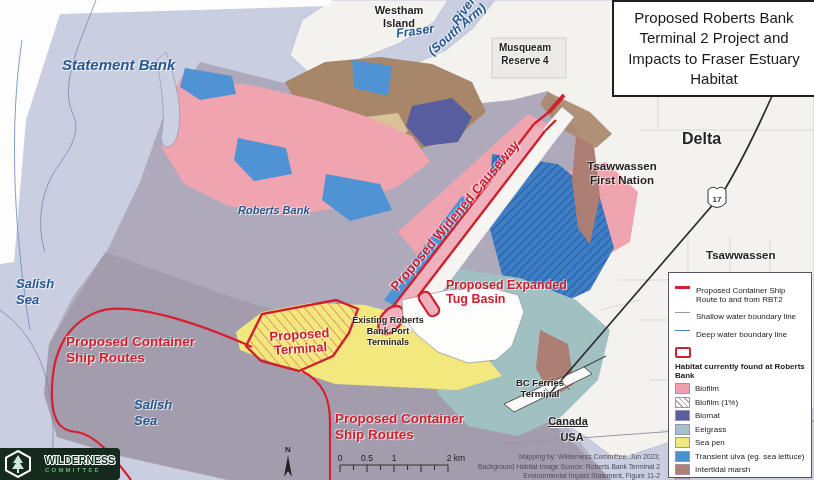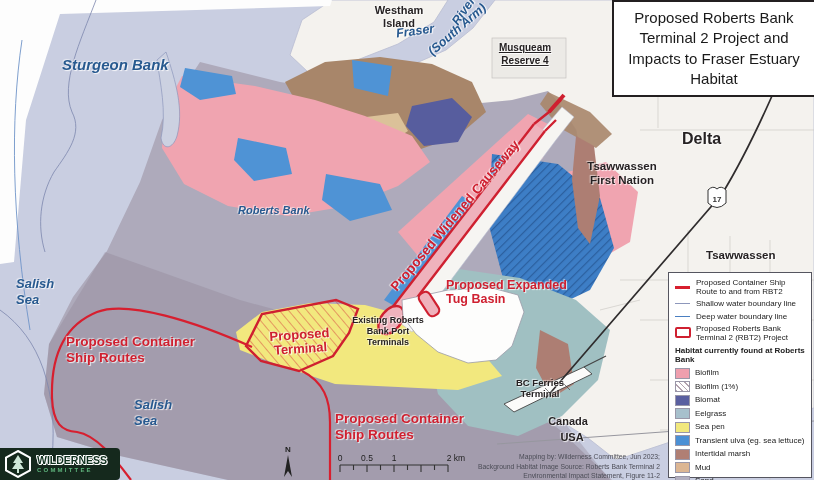--- a/index.html
+++ b/index.html
@@ -13,38 +13,38 @@
   .red{color:#cf2030;}
   .ctr{text-align:center;}
   
   #titlebox{position:absolute;left:612px;top:0;width:200px;height:93px;background:#fff;
             border:2px solid #231f20;display:flex;align-items:center;justify-content:center;}
   #titlebox .t{font-size:15px;font-weight:normal;color:#1a1a1a;text-align:center;line-height:1.35;padding:0 6px;}
   
   #legend{position:absolute;left:668px;top:272px;width:144px;height:206px;background:#fff;
           border:1px solid #55555f;padding:5px 4px 4px 6px;box-sizing:border-box;
           font-size:8px;color:#222;line-height:1.15;}
-  .lrow{display:flex;align-items:center;margin-bottom:3px;}
+  .lrow{display:flex;align-items:flex-start;margin-bottom:3px;margin-top:8px;}
   .lrow .swc{width:17px;flex:0 0 17px;margin-right:4px;display:flex;align-items:center;}
   .lrow .txt{flex:1;}
   .sw-line{width:15px;height:3px;}
   .sw-thin{width:15px;height:1px;}
   .sw-box{width:12px;height:7px;background:#fff;border:2px solid #cf2030;border-radius:2px;}
   .lheading{font-weight:bold;margin:4px 0 3px 0;font-size:8px;}
   .hrow{display:flex;align-items:center;margin-bottom:2.5px;}
   .hrow .sw{width:13px;height:9px;flex:0 0 13px;margin-right:5px;border:0.5px solid #9a97a8;}
   .sw.hatch{background-image:repeating-linear-gradient(45deg,#b3a2ae 0 1px,transparent 1px 4px);}
   
   #credits{position:absolute;left:420px;top:452px;width:240px;text-align:right;
            font-size:6.8px;color:#4c4d57;line-height:1.4;}
   
   #logo{position:absolute;left:0;top:448px;width:120px;height:32px;background:#15291d;
         border-radius:0 4px 4px 0;display:flex;align-items:center;}
   #logo .badge{margin-left:4px;}
-  #logo .words{margin-left:5px;line-height:1;}
+  #logo .words{margin-left:13px;line-height:1;}
   #logo .w1{font-size:10.5px;font-weight:bold;color:#10301f;
             text-shadow:1px 0 #fff,-1px 0 #fff,0 1px #fff,0 -1px #fff,1px 1px #fff,-1px -1px #fff;}
   #logo .w2{font-size:6px;font-weight:bold;color:#5fb57d;letter-spacing:2.2px;margin-top:1.5px;}
 </style>
 </head>
 <body>
 
 <div id="stage">
 
   <svg id="basemap" width="814" height="480" viewBox="0 0 814 480">
@@ -173,40 +173,40 @@
       <path d="M340,465 V472 M353.5,465 V470 M367,465 V472 M380.5,465 V470 M394,465 V472 M407.5,465 V470 M421,465 V472 M434.5,465 V470 M448,465 V472"></path>
     </g>
     <g font-size="8.5" fill="#222" text-anchor="middle">
       <text x="340" y="461">0</text>
       <text x="367" y="461">0.5</text>
       <text x="394" y="461">1</text>
       <text x="456" y="461">2 km</text>
     </g>
   </svg>
 
-  <div class="lbl blue" style="left:62px;top:56px;font-size:15px;">Sturgeon Bank</div>
+  <div class="lbl blue" style="left:62px;top:56px;font-size:15px;">Statement Bank</div>
   <div class="lbl dark ctr" style="left:364px;top:4px;width:70px;font-size:11px;line-height:1.2;">Westham Island</div>
   <div class="lbl blue" style="left:396px;top:24px;font-size:12.5px;transform:rotate(-8deg);">Fraser</div>
   <div class="lbl blue" style="left:448px;top:4px;font-size:12.5px;transform:rotate(-55deg);">River</div>
   <div class="lbl blue" style="left:430px;top:46px;font-size:12.5px;transform:rotate(-41deg);transform-origin:left center;">(South Arm)</div>
-  <div class="lbl dark ctr" style="left:486px;top:42px;width:78px;font-size:10px;line-height:1.25;text-decoration:underline;">Musqueam Reserve 4</div>
+  <div class="lbl dark ctr" style="left:486px;top:42px;width:78px;font-size:10px;line-height:1.25;">Musqueam Reserve 4</div>
   <div class="lbl dark" style="left:682px;top:130px;font-size:16px;">Delta</div>
   <div class="lbl dark ctr" style="left:576px;top:160px;width:92px;font-size:11.5px;line-height:1.2;text-align:center;">Tsawwassen First Nation</div>
   <div class="lbl dark" style="left:706px;top:249px;font-size:11.5px;">Tsawwassen</div>
   <div class="lbl blue" style="left:238px;top:204px;font-size:11px;">Roberts Bank</div>
   <div class="lbl red ctr" style="left:350px;top:208px;width:210px;font-size:13.5px;transform:rotate(-50deg);">Proposed Widened Causeway</div>
   <div class="lbl red" style="left:446px;top:278px;width:140px;font-size:12.5px;line-height:1.15;">Proposed Expanded Tug Basin</div>
   <div class="lbl dark ctr" style="left:348px;top:315px;width:80px;font-size:9px;line-height:1.2;">Existing Roberts Bank Port Terminals</div>
   <div class="lbl red ctr" style="left:256px;top:328px;width:88px;font-size:13px;line-height:1.1;transform:rotate(-4deg);">Proposed Terminal</div>
   <div class="lbl red" style="left:66px;top:334px;width:148px;font-size:13.5px;line-height:1.15;">Proposed Container Ship Routes</div>
   <div class="lbl blue" style="left:16px;top:276px;width:50px;font-size:13px;line-height:1.2;">Salish Sea</div>
   <div class="lbl blue" style="left:134px;top:397px;width:50px;font-size:13px;line-height:1.2;">Salish Sea</div>
   <div class="lbl red" style="left:335px;top:411px;width:148px;font-size:13.5px;line-height:1.15;">Proposed Container Ship Routes</div>
   <div class="lbl dark ctr" style="left:506px;top:377px;width:68px;font-size:9.5px;line-height:1.2;">BC Ferries Terminal</div>
-  <div class="lbl dark ctr" style="left:538px;top:415px;width:60px;font-size:11px;">Canada</div>
+  <div class="lbl dark ctr" style="left:538px;top:415px;width:60px;font-size:11px;text-decoration:underline;">Canada</div>
   <div class="lbl dark ctr" style="left:542px;top:431px;width:60px;font-size:11px;">USA</div>
 
   <div id="titlebox">
     <div class="t">Proposed Roberts Bank Terminal 2 Project and Impacts to Fraser Estuary Habitat</div>
   </div>
 
   <div id="legend">
     <div class="lrow">
       <span class="swc">
           <span class="sw-line" style="background-color: rgb(215, 31, 47);"></span>
@@ -222,21 +222,20 @@
     <div class="lrow">
       <span class="swc">
           <span class="sw-thin" style="background-color: rgb(74, 127, 193);"></span>
         </span>
       <span class="txt">Deep water boundary line</span>
     </div>
     <div class="lrow">
       <span class="swc">
           <span class="sw-box"></span>
         </span>
-      <span class="txt">Proposed Roberts Bank Terminal 2 (RBT2) Project</span>
     </div>
     <div class="lheading">Habitat currently found at Roberts Bank</div>
     <div class="hrow">
       <span class="sw" style="background-color: rgb(239, 159, 174);"></span>
       <span>Biofilm</span>
     </div>
     <div class="hrow">
       <span class="sw hatch" style="background-color: rgb(255, 255, 255);"></span>
       <span>Biofilm (1%)</span>
     </div>

